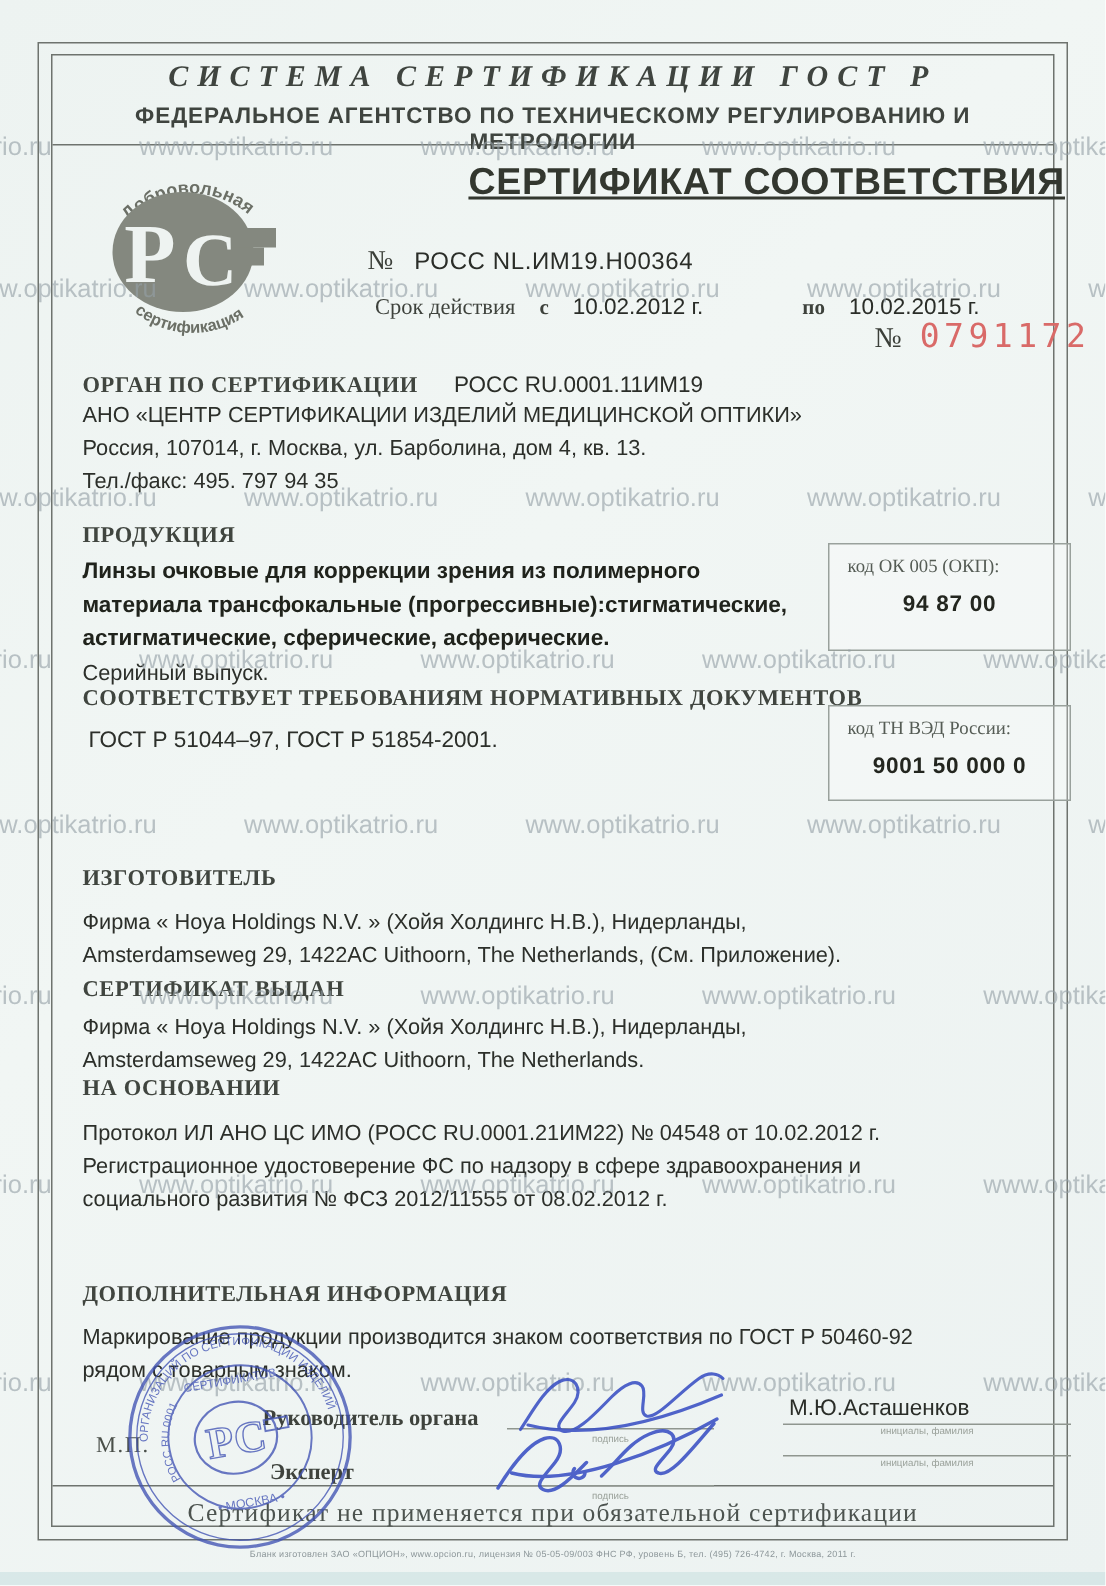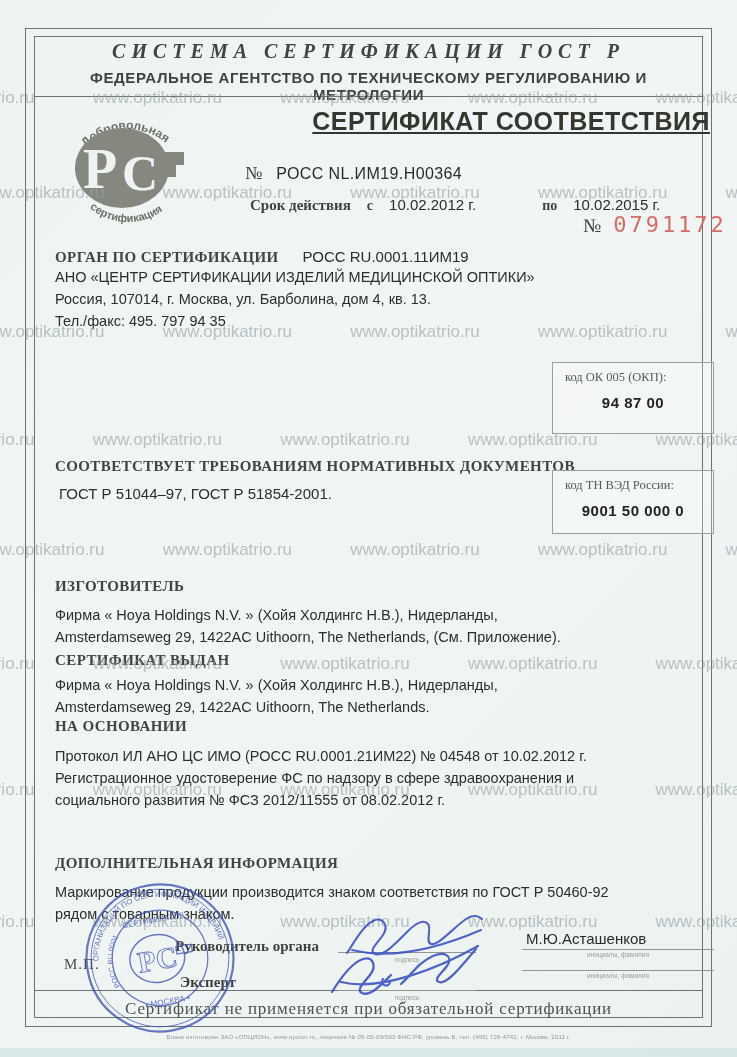--- a/index.html
+++ b/index.html
@@ -30,21 +30,21 @@
   .wm-row{position:absolute; width:880px; display:flex; justify-content:space-between;
     font-size:17px; color:rgba(148,160,166,.62); white-space:nowrap;}
   .wm-row.sA{left:-95px;} .wm-row.sB{left:-25px;}
   
   .doc-title{position:absolute; left:188px; top:107px; width:522px; text-align:right;
     font-weight:bold; font-size:25px; letter-spacing:.5px; color:#33372f;text-decoration:underline;}
   .certno{position:absolute; left:245px; top:163px; display:flex; gap:14px; align-items:baseline;}
   .certno .num-sign{font-family:"Liberation Serif",serif; font-size:18px; color:#3b3f39;}
   .certno .val{font-size:16px; letter-spacing:.4px; color:#2a2d28;}
   .validity{position:absolute; left:250px; top:196px; display:flex; gap:16px; align-items:baseline;}
-  .validity .lbl{font-family:"Liberation Serif",serif; font-weight:bold; font-size:15px; color:#3e423c;}
+  .validity .lbl{font-family:"Liberation Serif",serif; font-weight:normal; font-size:15px; color:#3e423c;}
   .validity .sm{font-family:"Liberation Serif",serif; font-weight:bold; font-size:14px; color:#3e423c;}
   .validity .date{font-size:15px; color:#2a2d28;}
   .validity .gap{width:34px;}
   .blankno{position:absolute; left:583px; top:212px; display:flex; gap:12px; align-items:baseline;}
   .blankno .num-sign{font-family:"Liberation Serif",serif; font-size:19px; color:#3b3f39;}
   .blankno .val{font-family:"DejaVu Sans Mono",monospace; font-size:22px; letter-spacing:3px; color:#d96a68;}
   
   .sec-label{font-family:"Liberation Serif",serif; font-weight:bold; font-size:15px;
     letter-spacing:.4px; color:#40453f;}
   .line{font-size:14.5px; line-height:22px; color:#2c2f2a; white-space:nowrap;}
@@ -198,20 +198,29 @@
       <span class="sec-label">ОРГАН ПО СЕРТИФИКАЦИИ</span>
       <span class="val">РОСС RU.0001.11ИМ19</span>
     </div>
     <div>
         <div class="line">АНО «ЦЕНТР СЕРТИФИКАЦИИ ИЗДЕЛИЙ МЕДИЦИНСКОЙ ОПТИКИ»</div>
         <div class="line">Россия, 107014, г. Москва, ул. Барболина, дом 4, кв. 13.</div>
         <div class="line">Тел./факс: 495. 797 94 35</div>
       </div>
   </div>
 
+  <div class="abs" style="left:55px; top:349px;">
+    <div class="sec-label">ПРОДУКЦИЯ</div>
+    <div style="margin-top:4px;">
+        <div class="line b">Линзы очковые для коррекции зрения из полимерного</div>
+        <div class="line b">материала  трансфокальные (прогрессивные):стигматические,</div>
+        <div class="line b">астигматические, сферические, асферические.</div>
+      </div>
+    <div class="line">Серийный выпуск.</div>
+  </div>
 
   <div class="codebox" style="top:362px; height:70px;">
     <div class="cb-label">код ОК 005 (ОКП):</div>
     <div class="cb-val">94 87 00</div>
   </div>
 
   <div class="abs" style="left:55px; top:458px;">
     <div class="sec-label">СООТВЕТСТВУЕТ ТРЕБОВАНИЯМ НОРМАТИВНЫХ ДОКУМЕНТОВ</div>
     <div class="line" style="margin-top:8px; padding-left:4px; font-size:15px;">ГОСТ Р 51044–97, ГОСТ Р 51854-2001.</div>
   </div>

